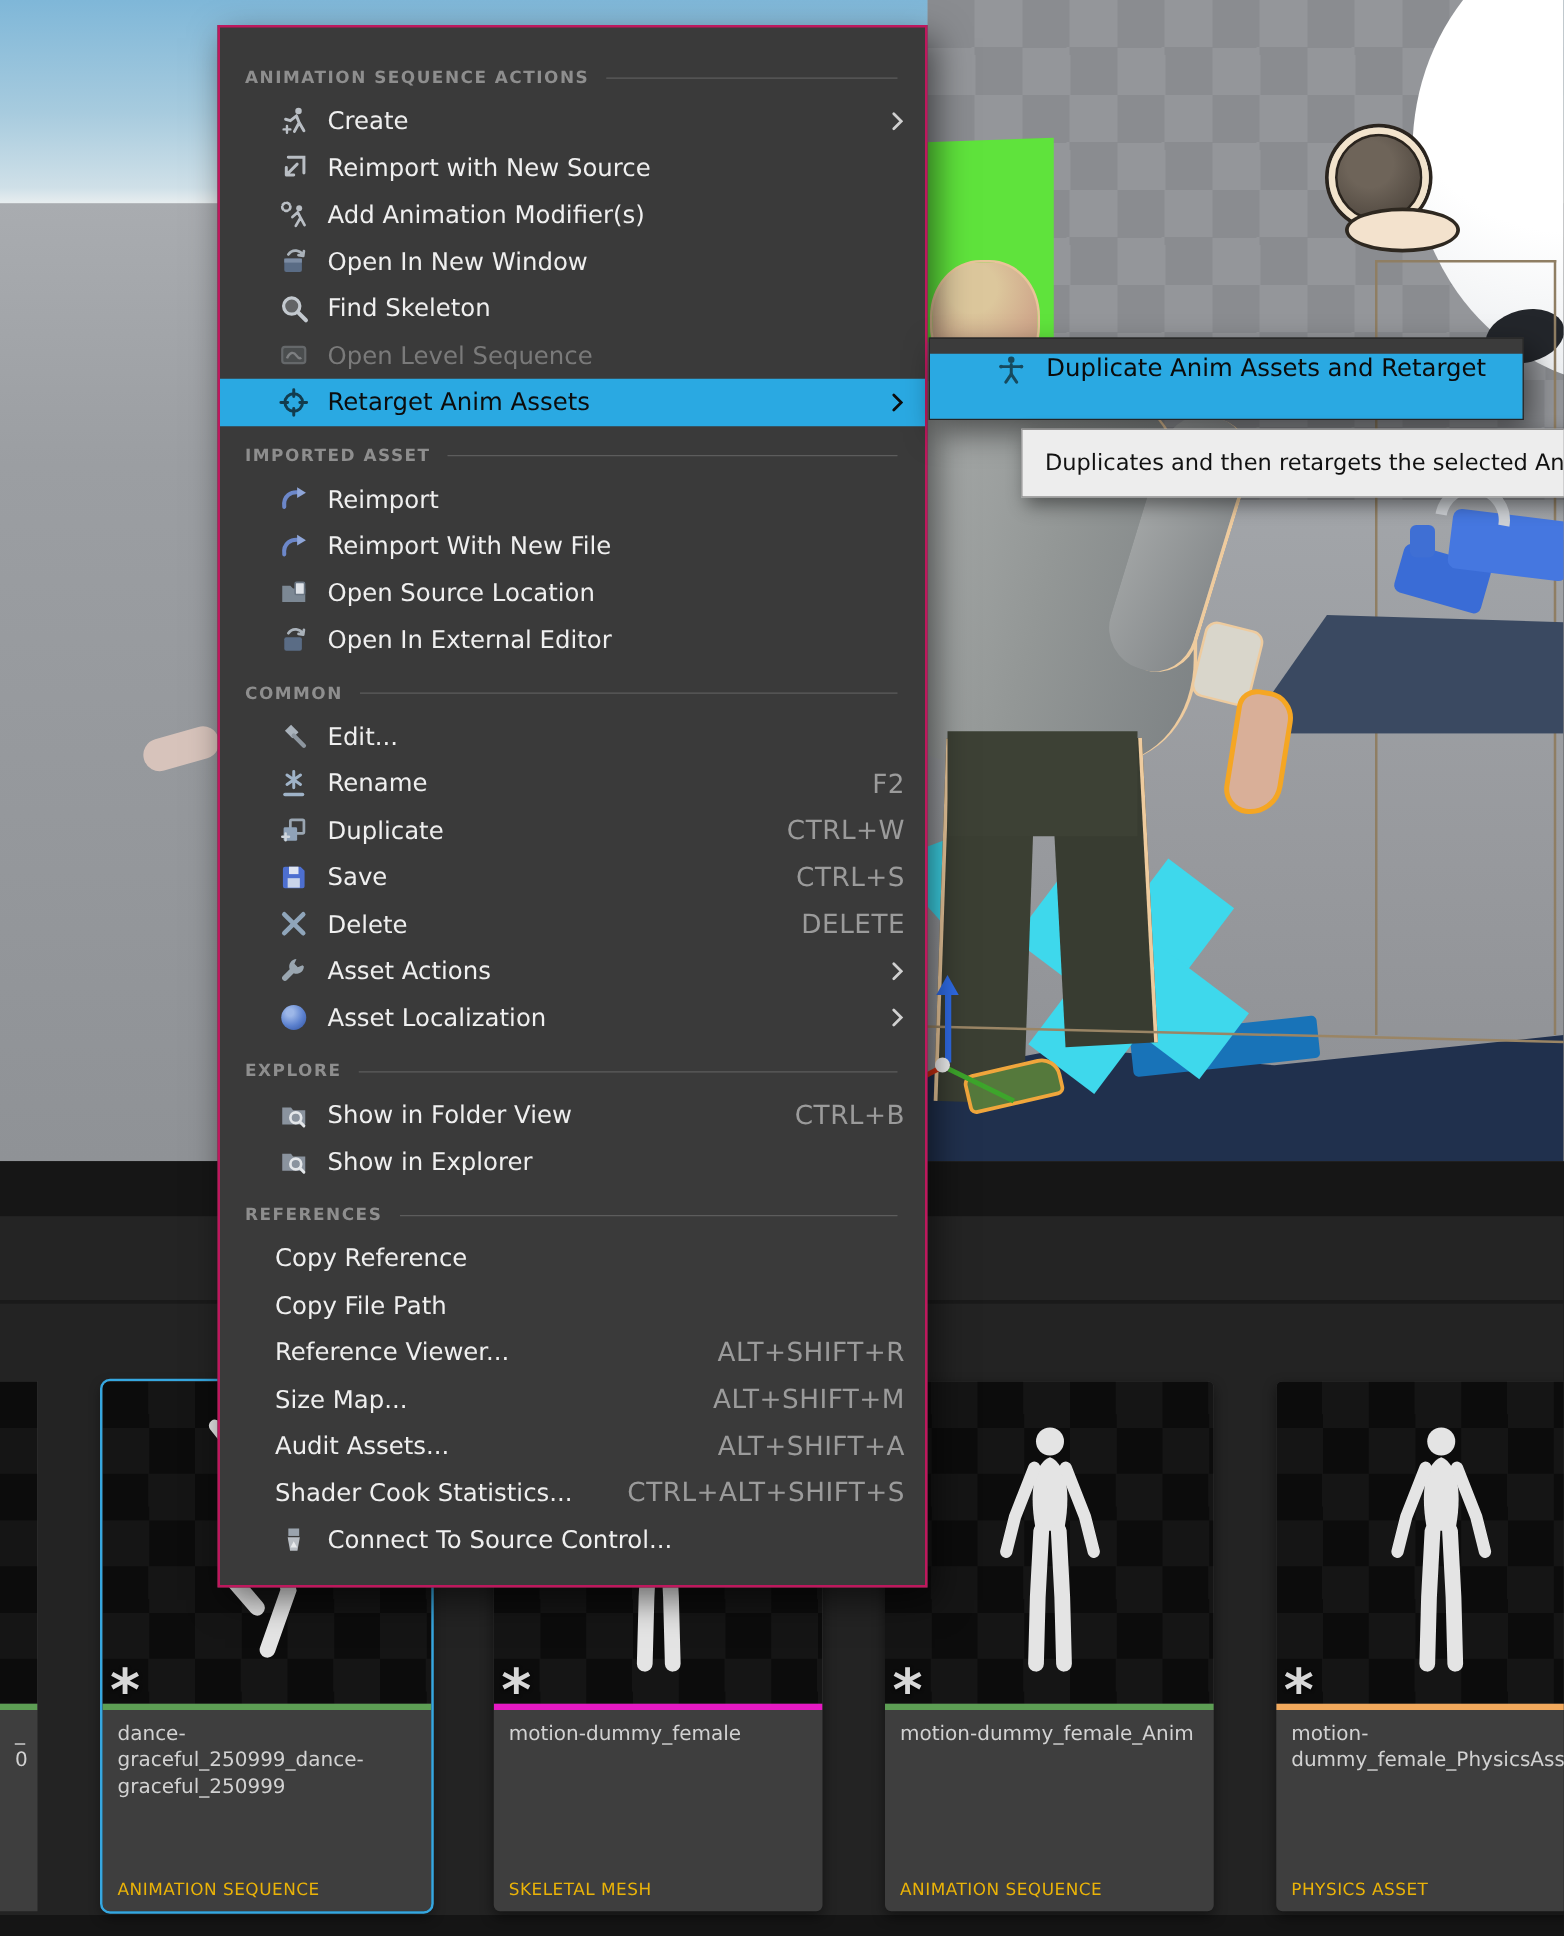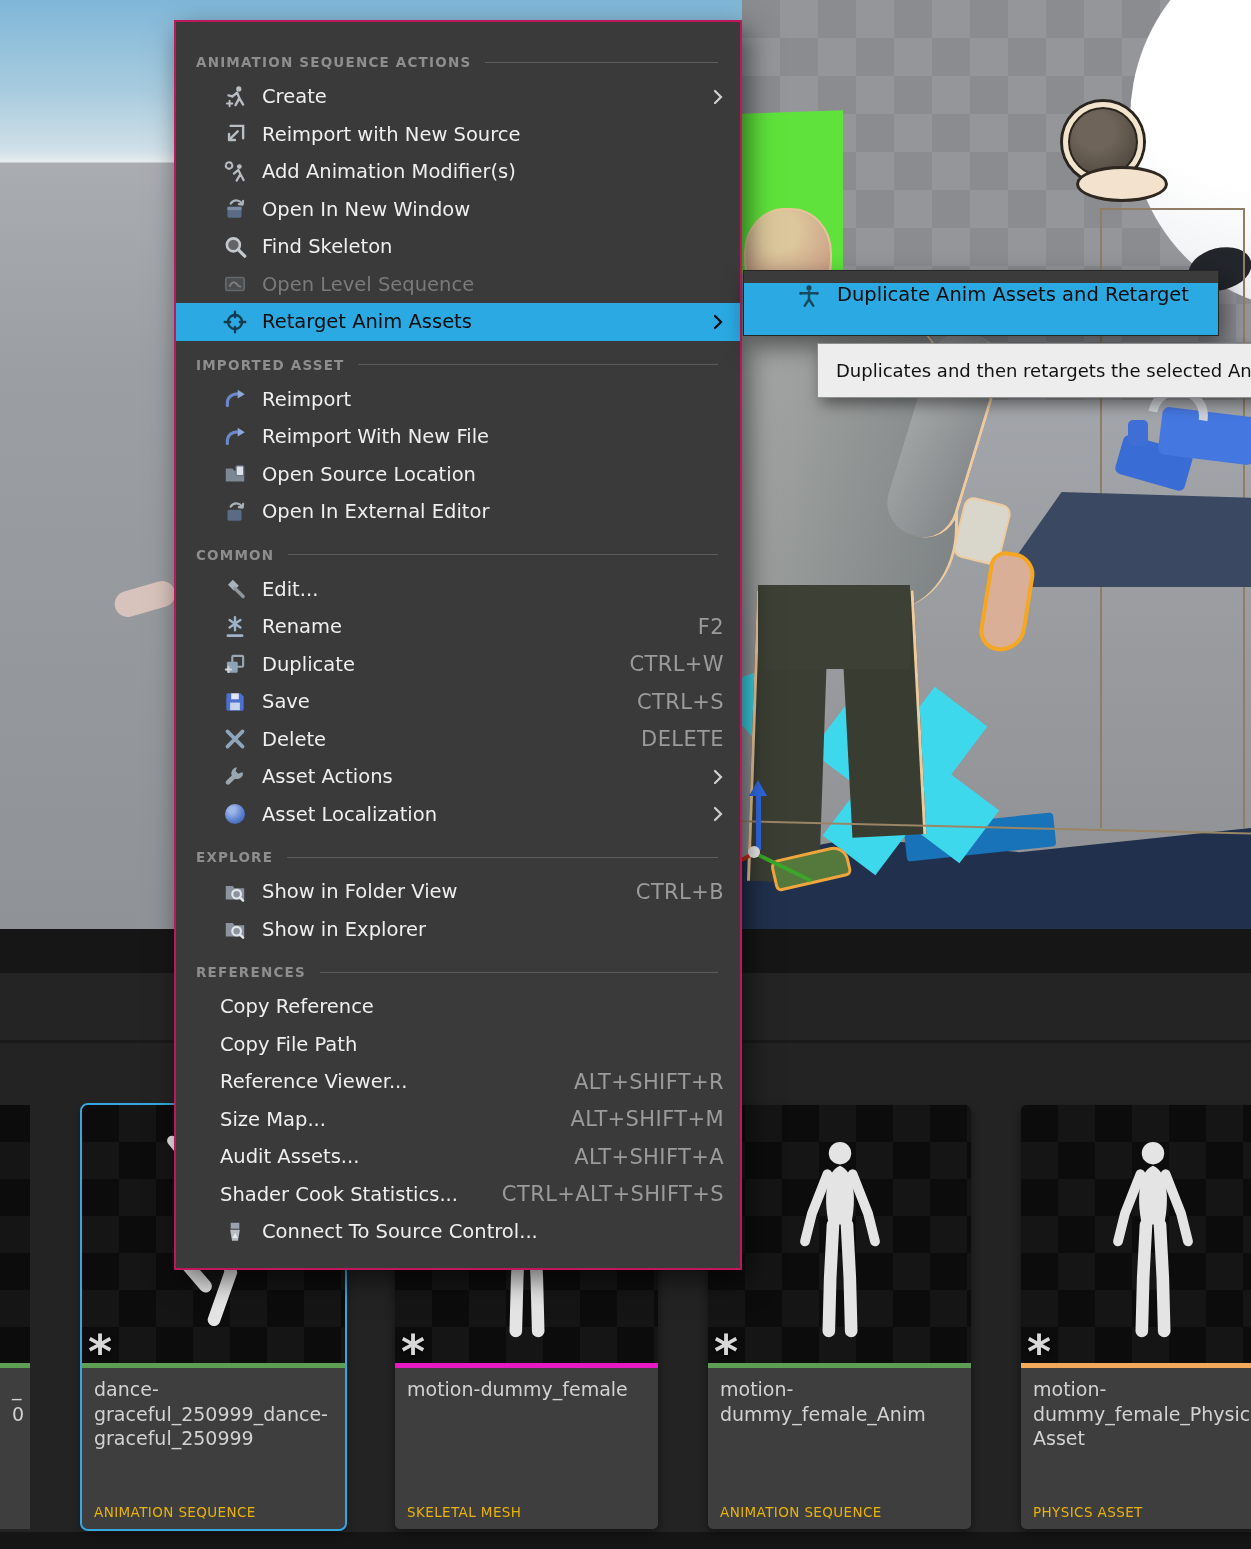--- a/index.html
+++ b/index.html
@@ -76,21 +76,21 @@
     border-radius:5px; overflow:hidden; box-shadow:0 4px 10px rgba(0,0,0,.45); }
   .tile.selected { outline:2px solid #36a7e0; outline-offset:0; border-radius:6px; }
   .thumb { position:absolute; left:0; top:0; width:100%; height:258px;
     background:repeating-conic-gradient(#151515 0% 25%, #0c0c0c 0% 50%); background-size:74px 74px; }
   .manny { position:absolute; left:50%; bottom:4px; transform:translateX(-50%); }
   .dirty-badge { position:absolute; left:6px; bottom:-16px; font-size:46px; font-weight:bold;
     color:#d8d8d8; text-shadow:0 1px 3px #000; }
   .cat-bar { position:absolute; left:0; top:258px; width:100%; height:5px; }
   .cat-green { background:#5d9e54; } .cat-magenta { background:#e619c3; } .cat-orange { background:#f2a95c; }
   .tile-name { position:absolute; left:0; top:263px; width:100%; padding:9px 12px;
-    color:#d2d2d2; font-size:19px; line-height:1.3; overflow-wrap:anywhere; }
+    color:#d2d2d2; font-size:16px; line-height:1.3; overflow-wrap:anywhere; }
   .tile-type { position:absolute; left:12px; bottom:9px; color:#eab308; font-size:13.5px; letter-spacing:.4px; }
   .tile-frag { position:absolute; left:0; top:1105px; width:30px; height:424px; background:#3e3e3e; overflow:hidden; }
   .tile-frag .thumb { height:258px; }
 
   
   .menu { left:174px; top:20px; width:568px; height:1250px; background:#3a3a3a;
     border:2px solid #be185d; box-shadow:6px 10px 26px rgba(0,0,0,.55); padding-top:16px; z-index:50; }
   .msection { margin-top:12px; }
   .mhead { height:24px; display:flex; align-items:center; gap:14px; padding:0 22px 0 20px;
     color:#8e8e8e; font-size:13.5px; font-weight:bold; letter-spacing:1.2px; white-space:nowrap; }

